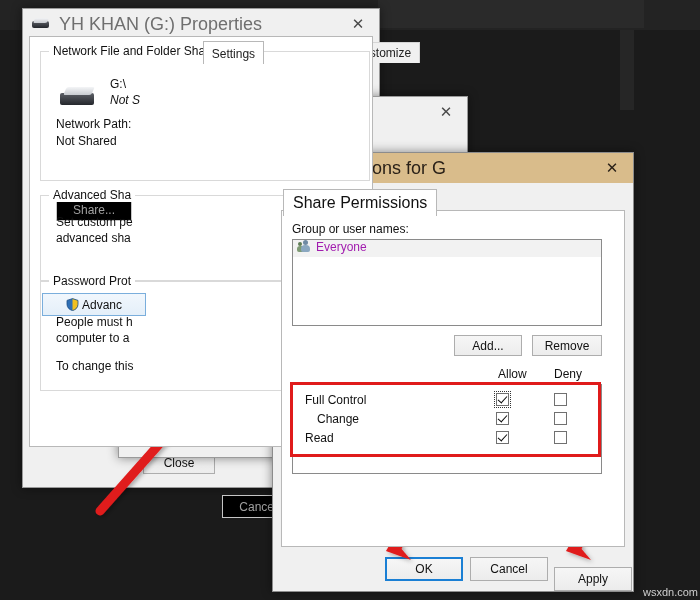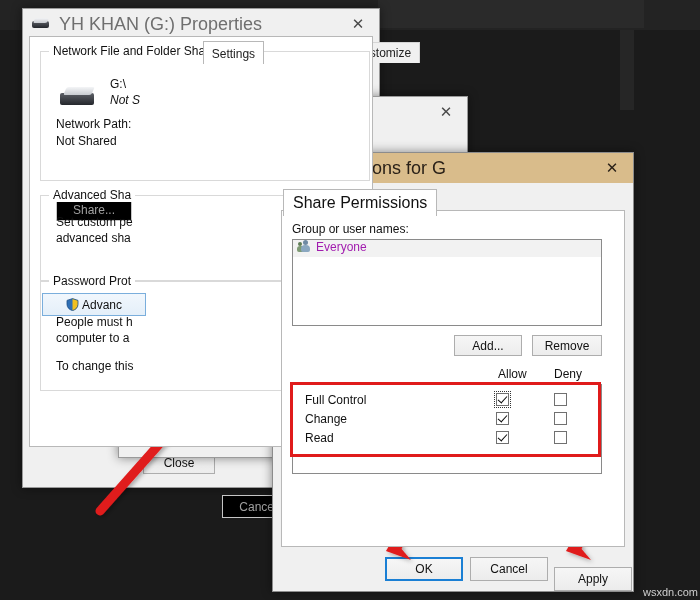--- a/index.html
+++ b/index.html
@@ -337,21 +337,21 @@
 
         <div class="listbox" style="left:10px; top:173px; width:310px; height:90px;">
 
           <div class="permrow" style="margin-top:5px;">
             <span class="ptxt" style="width:200px; padding-left:12px;">Full Control</span>
             <span class="chk on dotted" style="margin-left:3px;"></span>
             <span class="chk" style="margin-left:45px;"></span>
           </div>
 
           <div class="permrow">
-            <span class="ptxt" style="width:200px; padding-left:12px;">Change</span>
+            <span class="ptxt" style="width:200px; padding-left:24px;">Change</span>
             <span class="chk on" style="margin-left:3px;"></span>
             <span class="chk" style="margin-left:45px;"></span>
           </div>
 
           <div class="permrow">
             <span class="ptxt" style="width:200px; padding-left:12px;">Read</span>
             <span class="chk on" style="margin-left:3px;"></span>
             <span class="chk" style="margin-left:45px;"></span>
           </div>
         </div>

